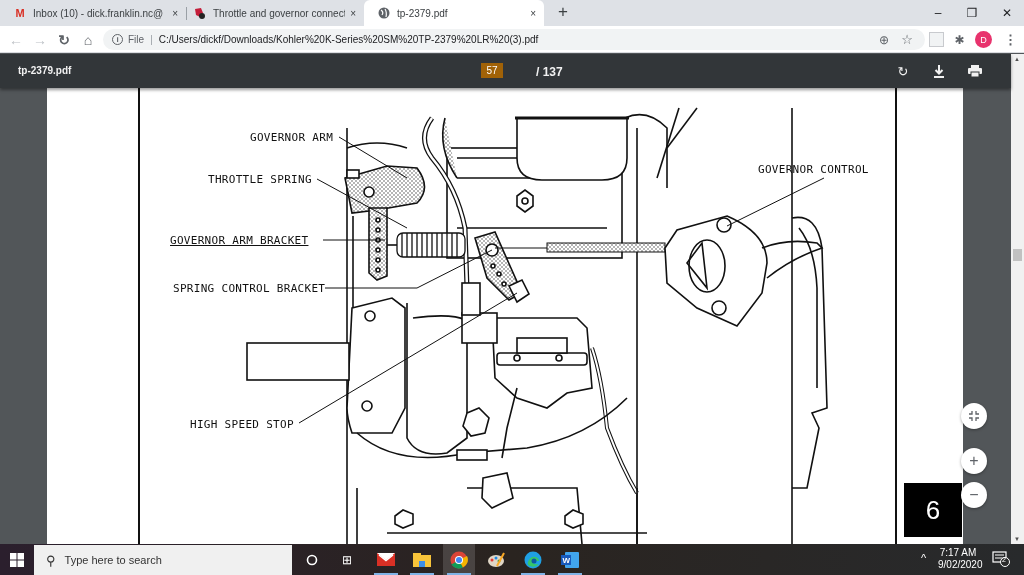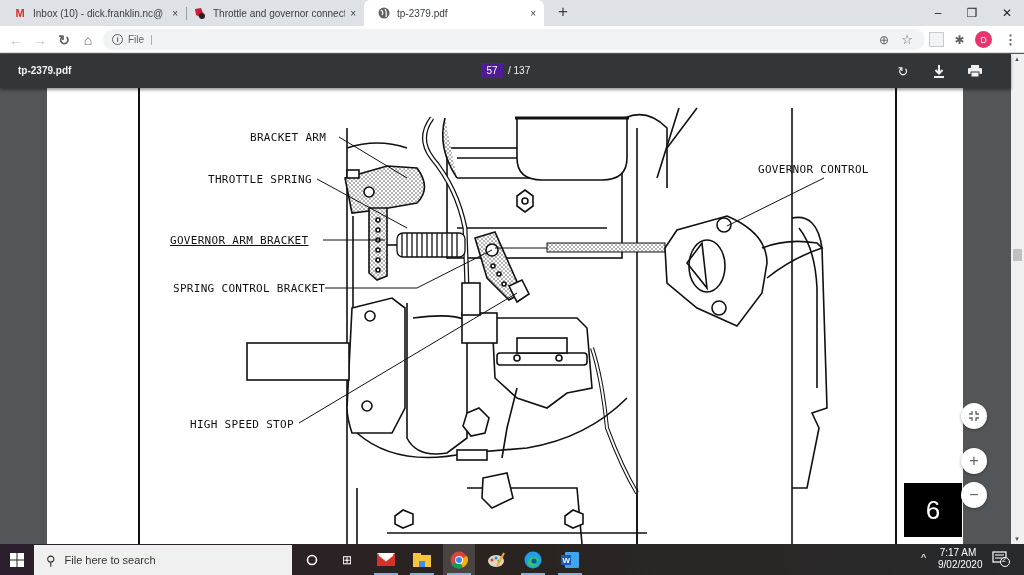--- a/index.html
+++ b/index.html
@@ -27,22 +27,22 @@
   .omnibox .zoomi { position: absolute; right: 36px; color: #5f6368; font-size: 12px; }
   .omnibox .star { position: absolute; right: 12px; color: #5f6368; font-size: 13px; }
   .ext { position: absolute; top: 6px; width: 15px; height: 15px; display: flex; align-items: center; justify-content: center; font-size: 12px; color: #5f6368; }
   .ext.sq { border: 1px solid #c8cace; background: #f1f3f4; }
   .avatar { position: absolute; left: 975px; top: 5px; width: 17px; height: 17px; border-radius: 50%; background: #e8336d; color: #fff; font-size: 9px; display: flex; align-items: center; justify-content: center; }
   .menu { position: absolute; left: 1004px; top: 6px; font-size: 13px; color: #5f6368; font-weight: bold; }
 
   
   .pdfbar { position: absolute; left: 0; top: 54px; width: 1011px; height: 34px; background: #323639; box-shadow: 0 2px 3px rgba(0,0,0,0.4); z-index: 2; }
   .pdfbar .name { position: absolute; left: 18px; top: 11px; font-size: 10px; color: #f1f1f1; font-weight: bold; }
-  .pagebox { position: absolute; left: 481px; top: 9px; width: 22px; height: 15px; background: #4c1d95; color: #fff; font-size: 10px; display: flex; align-items: center; justify-content: center; }
-  .pagetotal { position: absolute; left: 508px; top: 11px; font-size: 10px; color: #f1f1f1; }
+  .pagebox { position: absolute; left: 481px; top: 9px; width: 22px; height: 15px; background: #a16207; color: #fff; font-size: 10px; display: flex; align-items: center; justify-content: center; }
+  .pagetotal { position: absolute; left: 536px; top: 11px; font-size: 12px; color: #f1f1f1; font-weight: bold; }
   .pdficon { position: absolute; top: 9px; width: 16px; height: 16px; color: #f1f1f1; font-size: 13px; display: flex; align-items: center; justify-content: center; }
 
   
   .vscroll { position: absolute; left: 1011px; top: 54px; width: 13px; height: 490px; background: #f1f1f1; }
   .vscroll .thumb { position: absolute; left: 2px; top: 195px; width: 9px; height: 12px; background: #c1c1c1; }
   .vscroll .up, .vscroll .dn { position: absolute; left: 3px; font-size: 6px; color: #505050; }
 
   
   .page { position: absolute; left: 47px; top: 88px; width: 916px; height: 456px; background: #ffffff; overflow: hidden; }
   .page svg { position: absolute; left: 0; top: 0; }
@@ -100,20 +100,21 @@
 
 <div class="toolbar">
   <div class="navbtn dim" style="left:6px;">←</div>
   <div class="navbtn dim" style="left:30px;">→</div>
   <div class="navbtn" style="left:54px;font-weight:bold;">↻</div>
   <div class="navbtn" style="left:78px;">⌂</div>
   <div class="omnibox">
     <span class="info">i</span>
     <span class="file">File</span>
     <span class="pipe">|</span>
+    <span>C:/Users/dickf/Downloads/Kohler%20K-Series%20SM%20TP-2379%20LR%20(3).pdf</span>
     <span class="zoomi">⊕</span>
     <span class="star">☆</span>
   </div>
   <div class="ext sq" style="left:929px;"></div>
   <div class="ext" style="left:952px;">✱</div>
   <div class="avatar">D</div>
   <div class="menu">⋮</div>
 </div>
 
 <div class="pdfbar">
@@ -254,21 +255,21 @@
       <line x1="292" y1="49" x2="360" y2="90"></line>
       <line x1="270" y1="91" x2="360" y2="140"></line>
       <line x1="276" y1="152" x2="338" y2="152"></line>
       <line x1="278" y1="200" x2="370" y2="200"></line>
       <line x1="370" y1="200" x2="445" y2="162"></line>
       <line x1="252" y1="335" x2="470" y2="205"></line>
       <line x1="777" y1="90" x2="680" y2="138"></line>
     </g>
   </svg>
 
-  <span class="label" style="left:203px;top:43px;">BRACKET ARM</span>
+  <span class="label" style="left:203px;top:43px;">GOVERNOR ARM</span>
   <span class="label" style="left:161px;top:85px;">THROTTLE SPRING</span>
   <span class="label" style="left:123px;top:146px;text-decoration:underline;">GOVERNOR ARM BRACKET</span>
   <span class="label" style="left:126px;top:194px;">SPRING CONTROL BRACKET</span>
   <span class="label" style="left:143px;top:330px;">HIGH SPEED STOP</span>
   <span class="label" style="left:711px;top:75px;">GOVERNOR CONTROL</span>
 
   <div class="fignum">6</div>
 </div>
 
 <div class="zbtn" style="left:961px;top:403px;font-size:11px;">
@@ -283,21 +284,21 @@
   <div class="startbtn">
     <svg width="14" height="14" viewBox="0 0 14 14">
         <rect x="0" y="0" width="6.5" height="6.5" fill="#fff"></rect>
         <rect x="7.5" y="0" width="6.5" height="6.5" fill="#fff"></rect>
         <rect x="0" y="7.5" width="6.5" height="6.5" fill="#fff"></rect>
         <rect x="7.5" y="7.5" width="6.5" height="6.5" fill="#fff"></rect>
       </svg>
   </div>
   <div class="search">
     <span class="mag">⚲</span>
-    <span>File here to search</span>
+    <span>Type here to search</span>
   </div>
   <div class="tb-icon" style="left:296px;">
     <svg width="12" height="12">
         <circle cx="6" cy="6" r="4.5" stroke="#fff" stroke-width="1.6" fill="none"></circle>
       </svg>
   </div>
   <div class="tb-icon" style="left:331px;font-size:12px;">⊞</div>
   <div class="tb-icon" style="left:370px;">
     <svg width="18" height="13">
         <rect width="18" height="13" fill="#fff"></rect>

